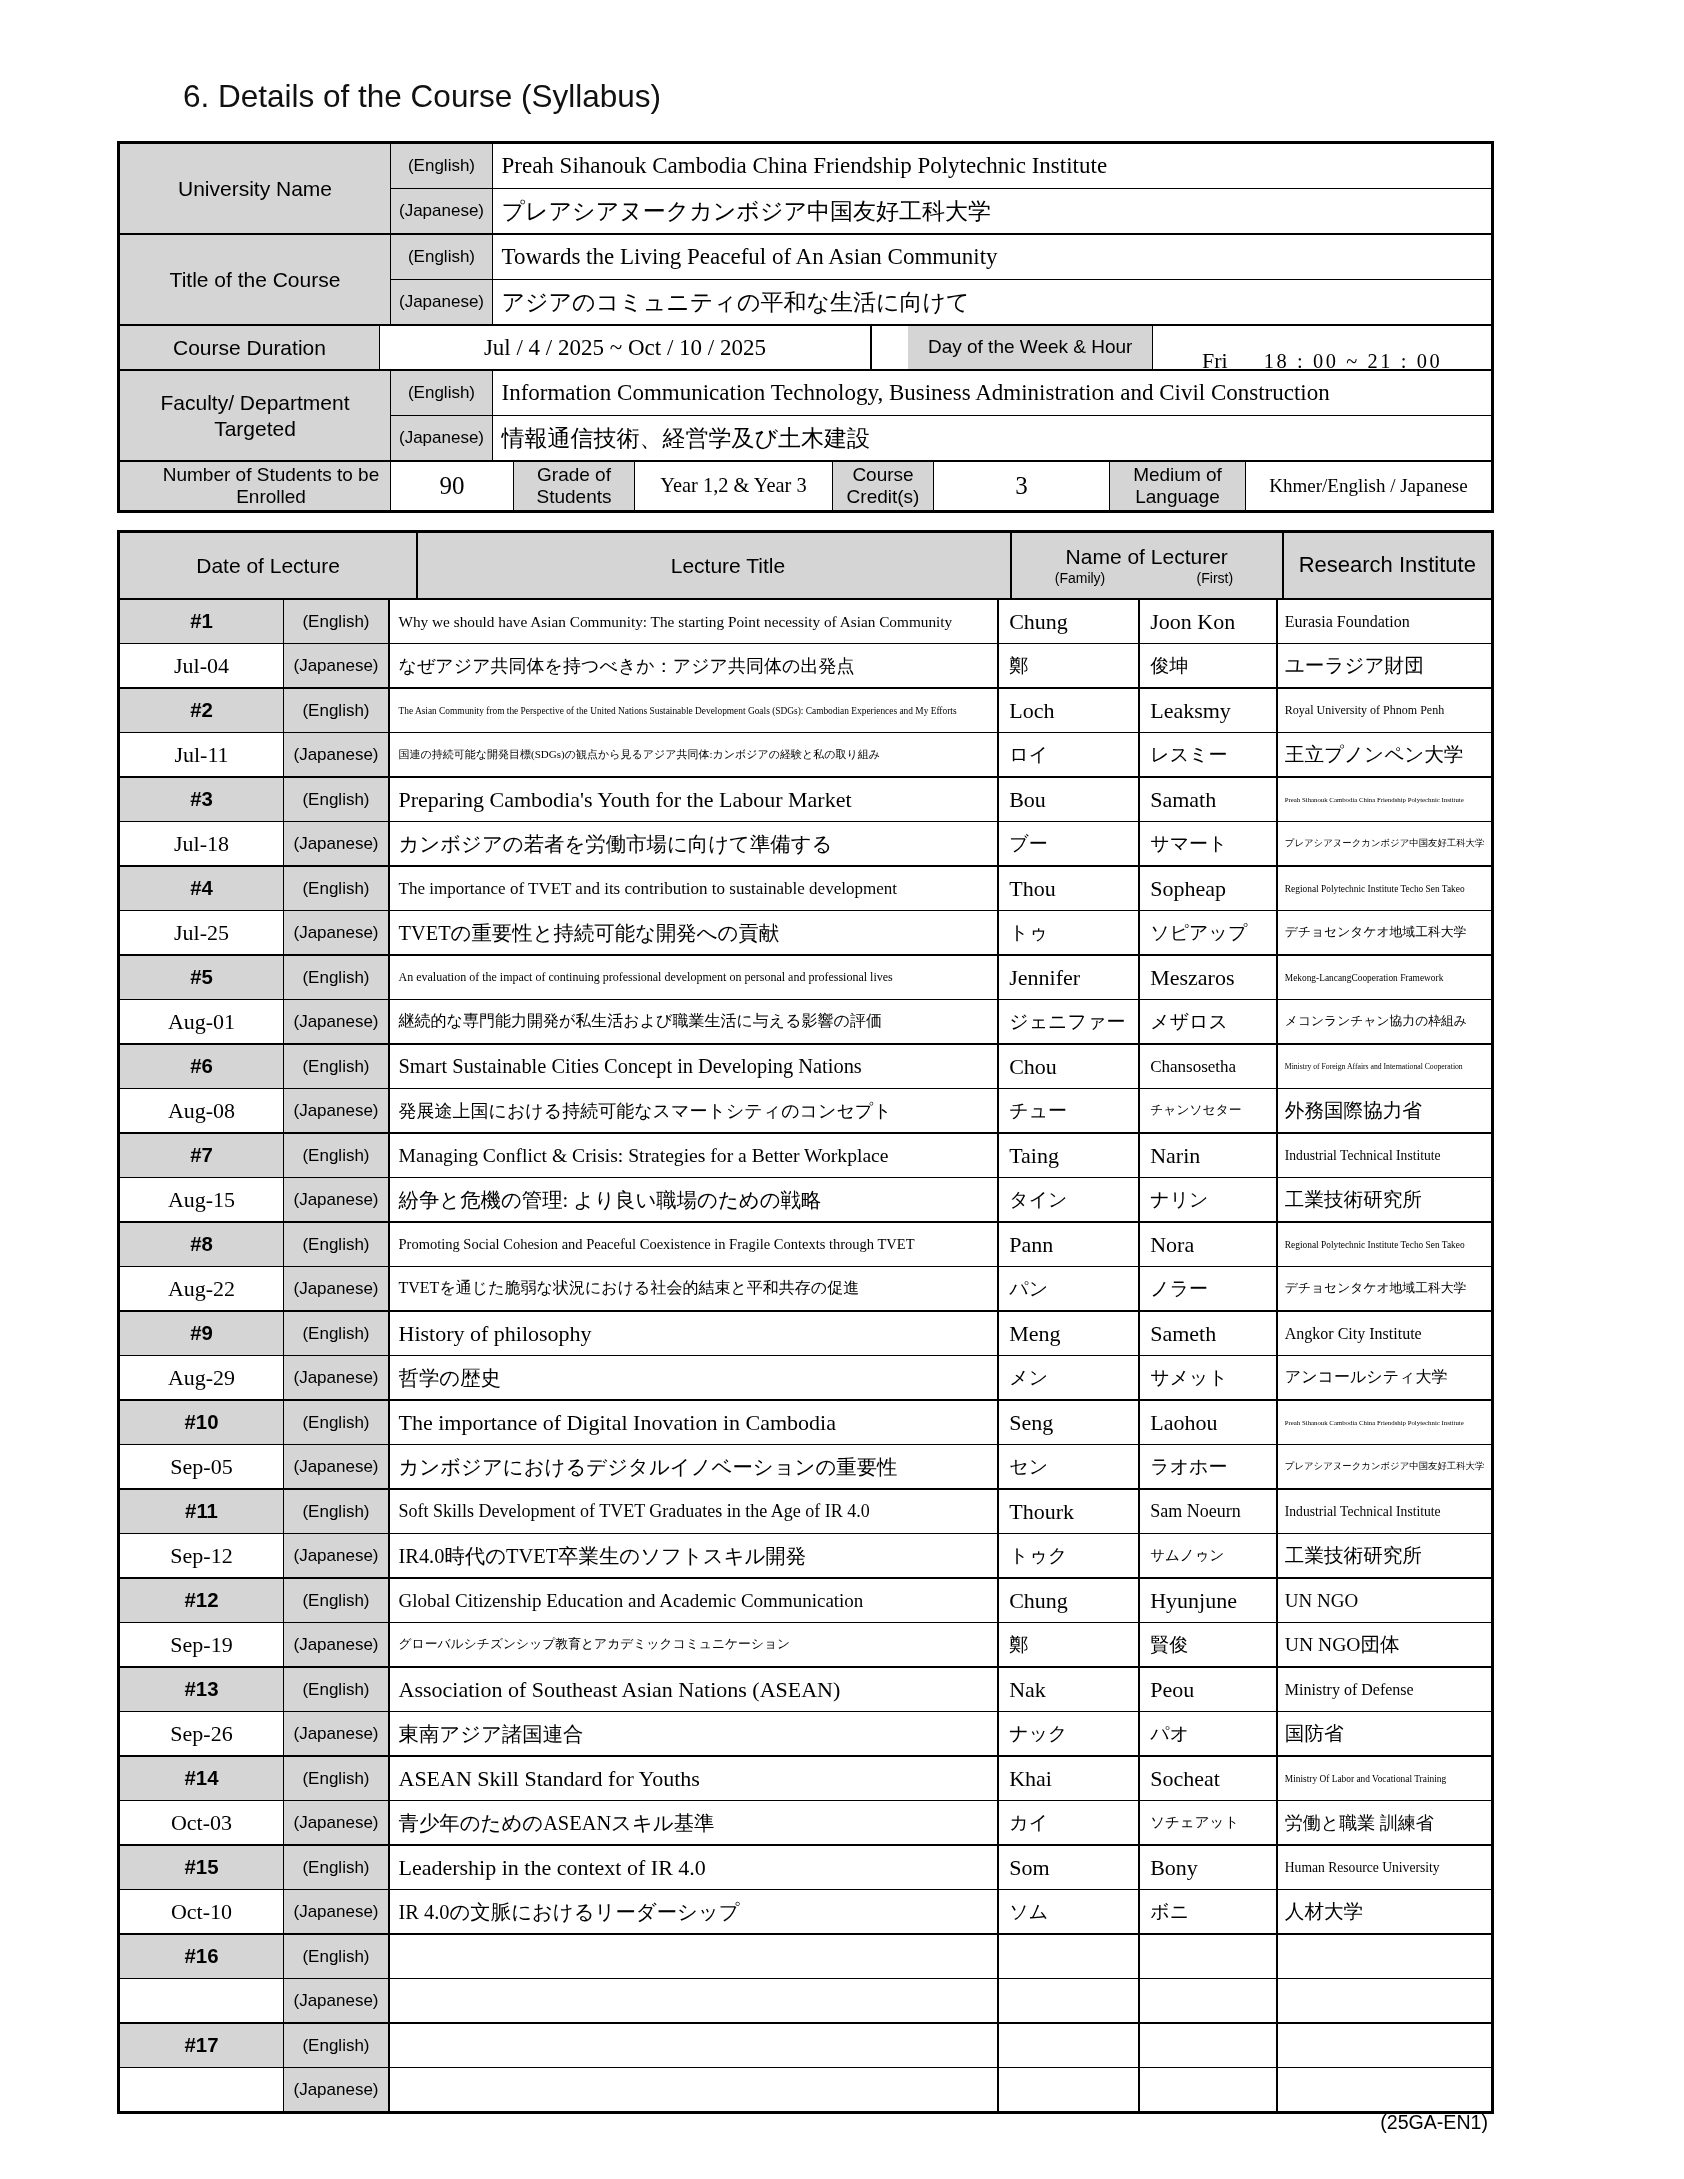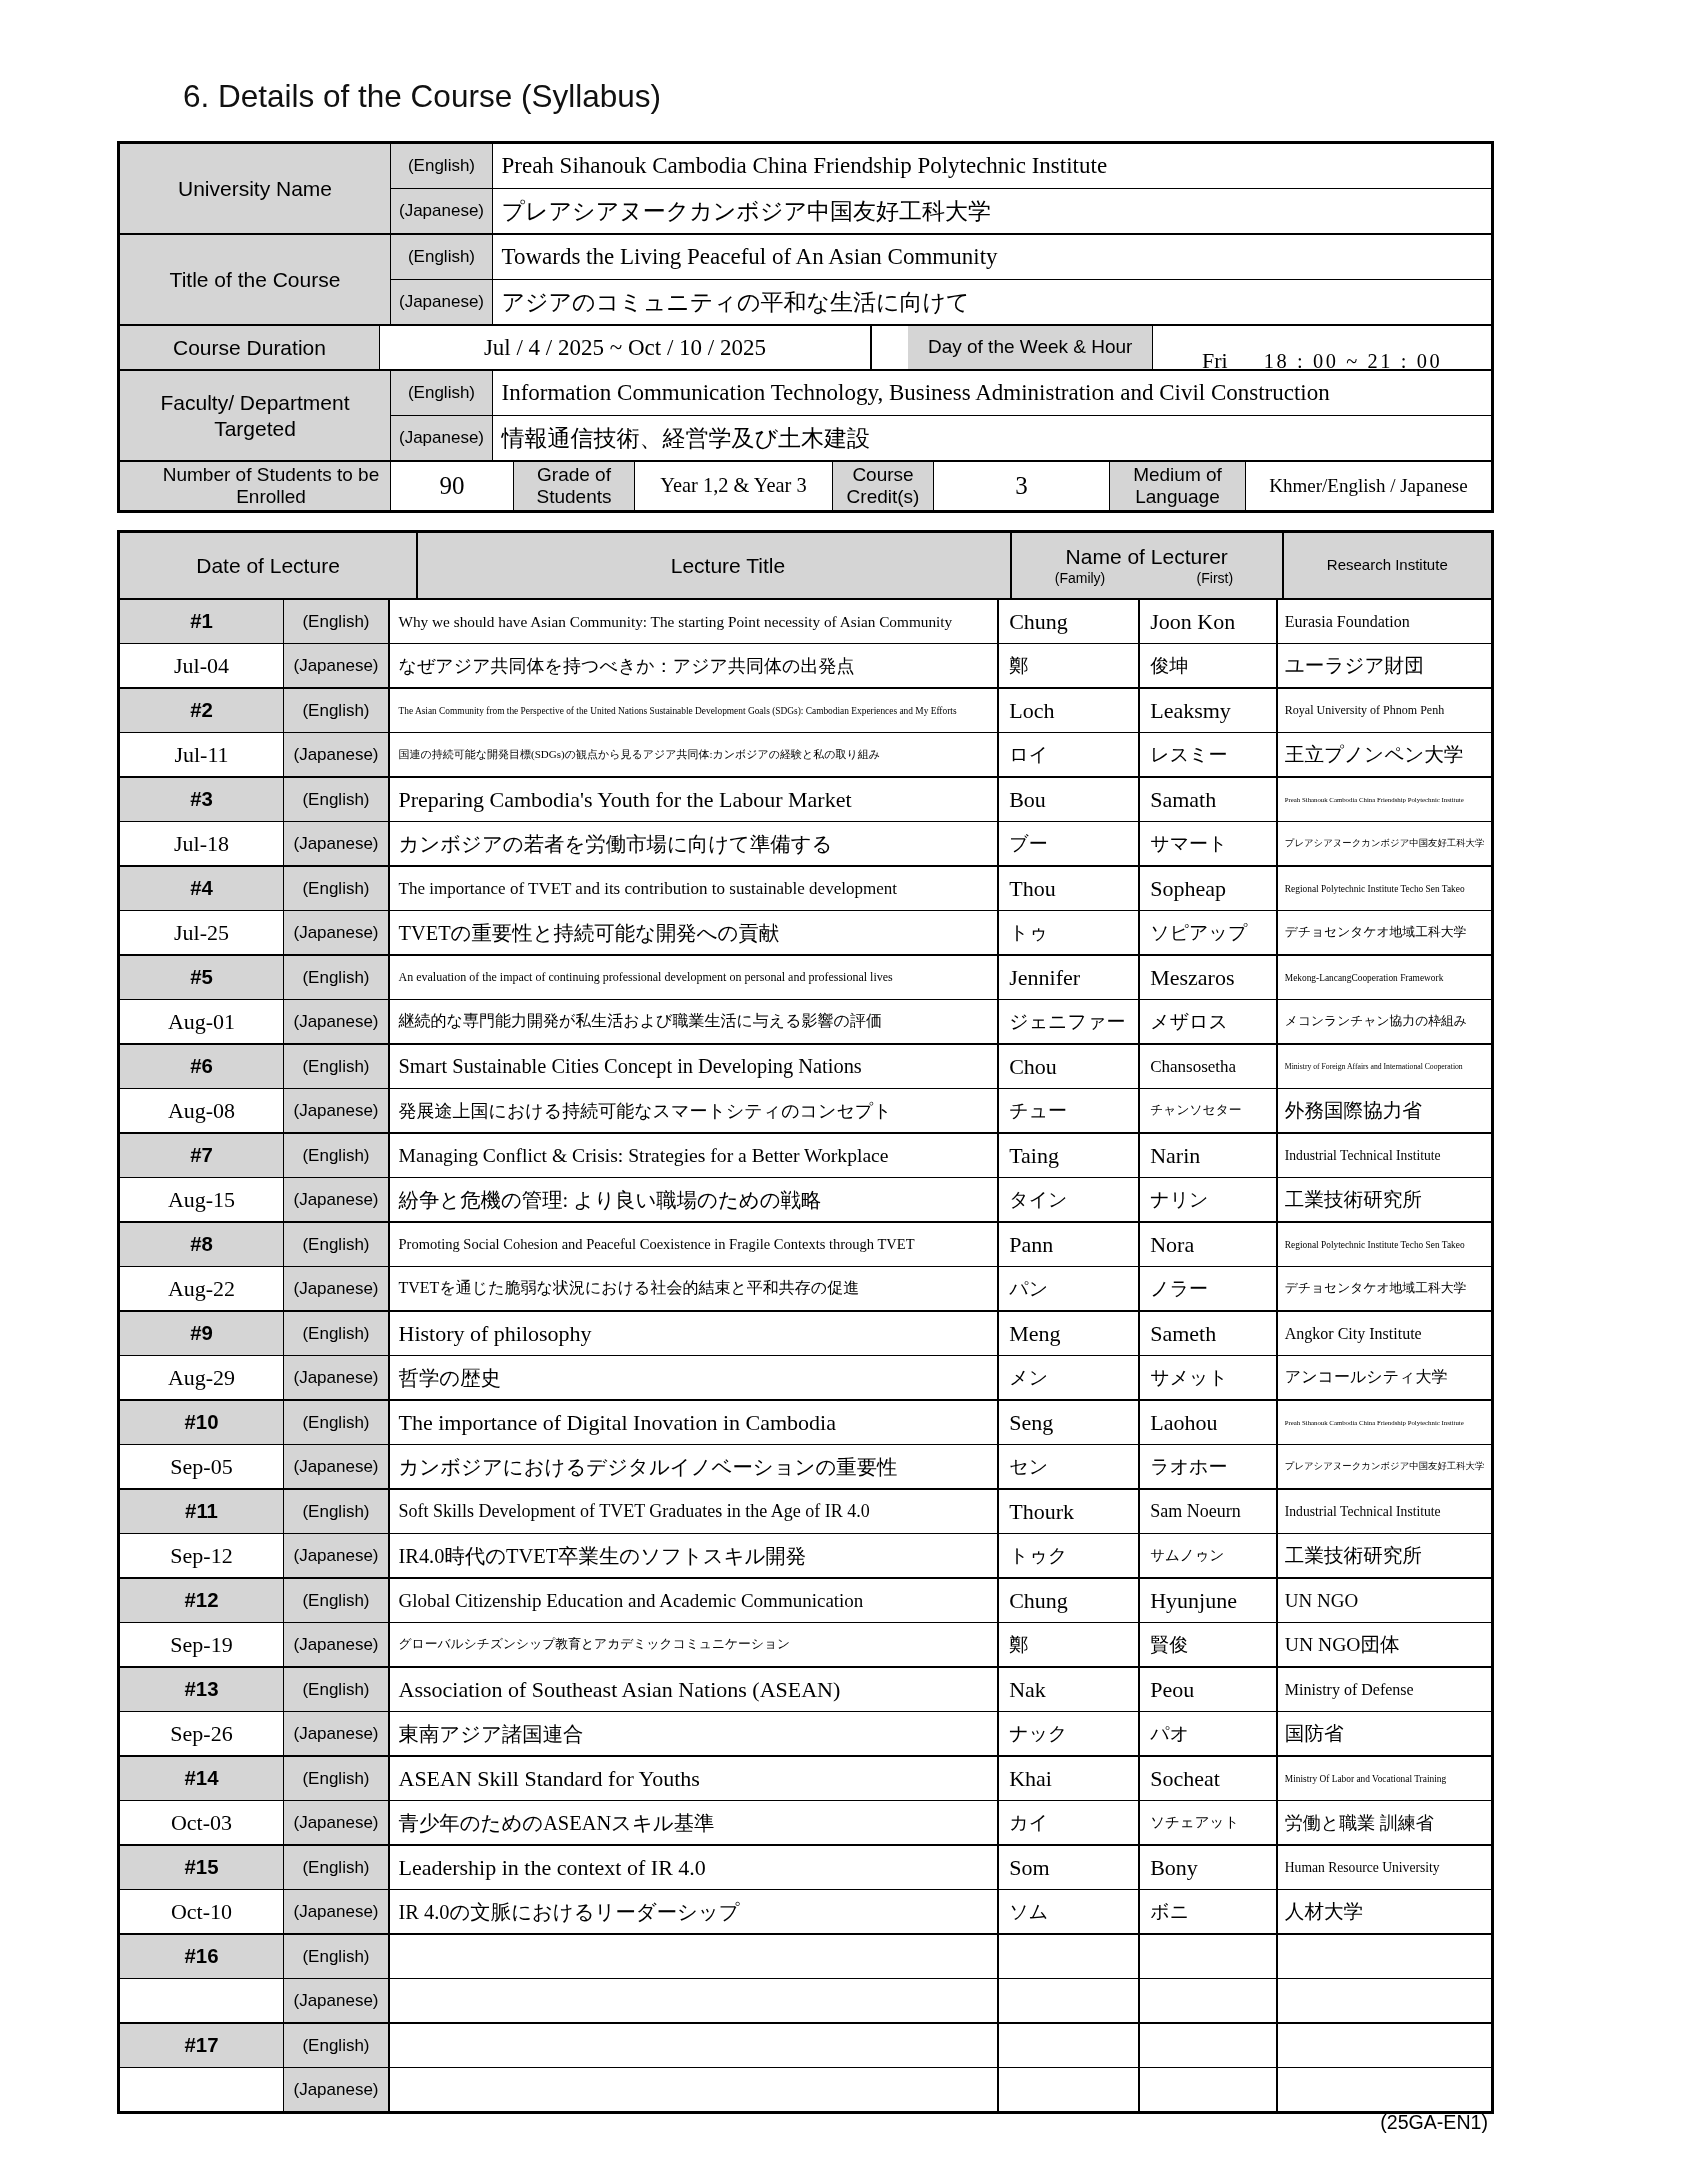--- a/index.html
+++ b/index.html
@@ -53,21 +53,21 @@
               border:3.4px solid #000;box-sizing:content-box;background:#fff;}
   .mt-header{display:flex;height:65px;border-bottom:2.6px solid #000;background:#d5d5d5;}
   .h-date{width:306px;border-right:2.6px solid #000;font-size:21px;}
   .h-title{width:609px;border-right:2.6px solid #000;font-size:21px;padding-left:28px;}
   .h-lect{width:279px;border-right:2.6px solid #000;flex-direction:column;justify-content:center;}
   .h-lect .l1{font-size:21px;line-height:1.15;}
   .h-lect .l2{display:flex;width:100%;}
   .h-lect .l2 span{font-size:14px;}
   .h-lect .fam{width:141px;text-align:center;}
   .h-lect .fir{width:138px;text-align:center;}
-  .h-inst{width:213px;font-size:15px;white-space:normal;text-align:center;line-height:1.1;}
+  .h-inst{width:213px;font-size:22px;white-space:normal;text-align:center;line-height:1.1;}
 
   .pair{border-bottom:2.6px solid #000;}
   .pair:last-child{border-bottom:none;}
   .lrow{display:flex;height:43px;}
   .lrow.en{border-bottom:0.9px solid #000;}
   .c-num{width:164px;border-right:1.7px solid #000;font-size:20.4px;font-weight:bold;}
   .c-date{width:164px;border-right:1.7px solid #000;font-size:22px;}
   .c-tag{width:106px;border-right:2.6px solid #000;font-size:17px;}
   .c-ttl{width:609px;border-right:2.6px solid #000;justify-content:flex-start;padding-left:8.5px;}
   .c-fam{width:141px;border-right:2.6px solid #000;justify-content:flex-start;padding-left:10.2px;}

